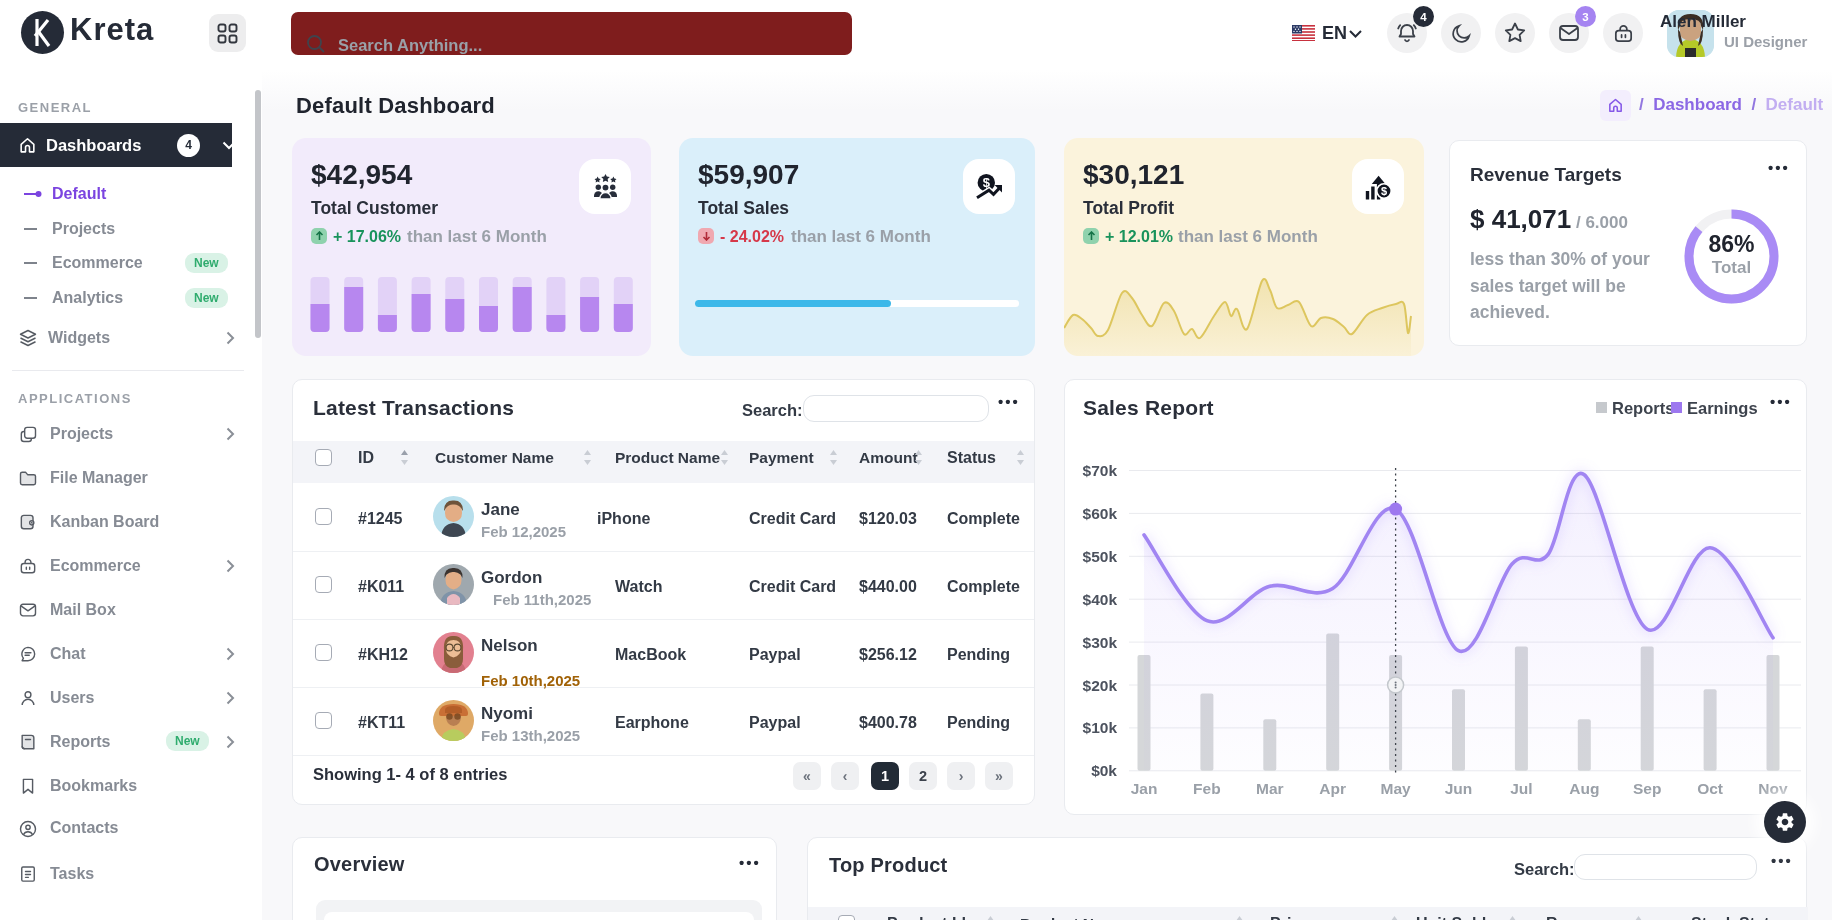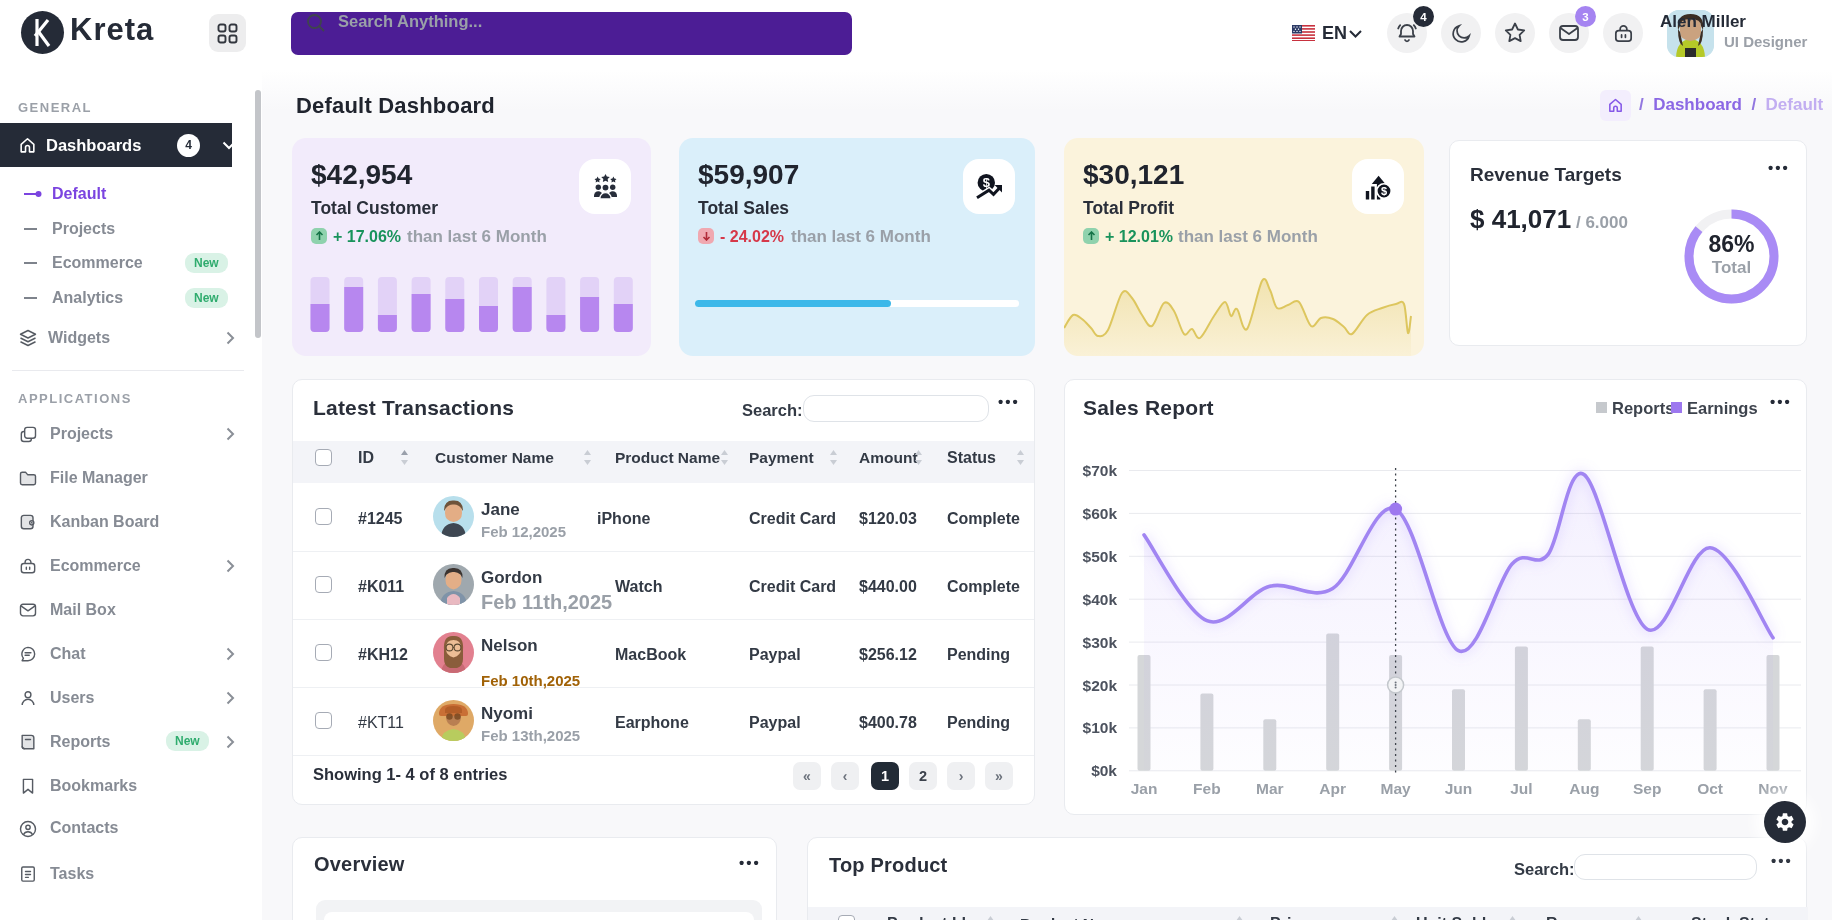--- a/index.html
+++ b/index.html
@@ -30,21 +30,21 @@
 
 <div class="abs" style="left:209px;top:14px;width:37px;height:38px;border-radius:9px;background:#ededee;display:flex;align-items:center;justify-content:center">
 <svg width="21" height="21" viewBox="0 0 21 21" fill="none" stroke="#32363e" stroke-width="1.9">
   <rect x="1.5" y="1.5" width="7" height="7" rx="2"></rect>
   <rect x="12.5" y="1.5" width="7" height="7" rx="2"></rect>
   <rect x="1.5" y="12.5" width="7" height="7" rx="2"></rect>
   <rect x="12.5" y="12.5" width="7" height="7" rx="2"></rect>
 </svg>
 </div>
 
-<div class="abs" style="left:291px;top:12px;width:561px;height:43px;background:#4c1d95;border-radius:7px;display:flex;align-items:flex-start">
+<div class="abs" style="left:291px;top:12px;width:561px;height:43px;background:#7f1d1d;border-radius:7px;display:flex;align-items:flex-end">
   <svg style="margin-left:14px" width="22" height="22" viewBox="0 0 22 22" fill="none" stroke="#3f444d" stroke-width="1.8">
     <circle cx="9.5" cy="9.5" r="6.5"></circle>
       <path d="M14.5 14.5 L19 19"></path>
   </svg>
   <span style="margin-left:11px;font-size:16.5px;color:#9aa0a8;font-weight:600">Search Anything...</span>
 </div>
 
 <svg class="abs" style="left:1292px;top:25px" width="23" height="16" viewBox="0 0 23 16">
   <rect width="23" height="16" fill="#fff"></rect>
   <g fill="#c8313e">
@@ -385,20 +385,21 @@
       </defs>
     <path d="M0,70 C1.5,67.8 6.0,58.5 9,57 C12.0,55.5 15.0,58.8 18,61 C21.0,63.2 24.3,67.2 27,70 C29.7,72.8 31.2,77.7 34,78 C36.8,78.3 40.0,79.2 44,72 C48.0,64.8 54.0,40.3 58,35 C62.0,29.7 64.7,36.3 68,40 C71.3,43.7 74.7,52.3 78,57 C81.3,61.7 84.3,70.0 88,68 C91.7,66.0 96.3,47.5 100,45 C103.7,42.5 106.7,47.8 110,53 C113.3,58.2 117.0,73.0 120,76 C123.0,79.0 125.3,70.3 128,71 C130.7,71.7 132.3,82.2 136,80 C139.7,77.8 145.8,64.0 150,58 C154.2,52.0 158.2,44.0 161,44 C163.8,44.0 165.0,56.8 167,58 C169.0,59.2 170.3,48.8 173,51 C175.7,53.2 178.8,75.7 183,71 C187.2,66.3 194.2,29.5 198,23 C201.8,16.5 203.5,27.5 206,32 C208.5,36.5 210.0,47.5 213,50 C216.0,52.5 220.3,48.0 224,47 C227.7,46.0 231.2,40.5 235,44 C238.8,47.5 243.3,65.3 247,68 C250.7,70.7 253.3,61.2 257,60 C260.7,58.8 265.2,59.5 269,61 C272.8,62.5 276.8,66.5 280,69 C283.2,71.5 284.2,78.0 288,76 C291.8,74.0 298.0,61.3 303,57 C308.0,52.7 313.2,51.8 318,50 C322.8,48.2 328.3,46.7 332,46 C335.7,45.3 338.0,41.2 340,46 C342.0,50.8 342.8,73.0 344,75 C345.2,77.0 346.5,60.8 347,58 L347,98 L0,98 Z" fill="url(#yg)"></path>
     <path d="M0,70 C1.5,67.8 6.0,58.5 9,57 C12.0,55.5 15.0,58.8 18,61 C21.0,63.2 24.3,67.2 27,70 C29.7,72.8 31.2,77.7 34,78 C36.8,78.3 40.0,79.2 44,72 C48.0,64.8 54.0,40.3 58,35 C62.0,29.7 64.7,36.3 68,40 C71.3,43.7 74.7,52.3 78,57 C81.3,61.7 84.3,70.0 88,68 C91.7,66.0 96.3,47.5 100,45 C103.7,42.5 106.7,47.8 110,53 C113.3,58.2 117.0,73.0 120,76 C123.0,79.0 125.3,70.3 128,71 C130.7,71.7 132.3,82.2 136,80 C139.7,77.8 145.8,64.0 150,58 C154.2,52.0 158.2,44.0 161,44 C163.8,44.0 165.0,56.8 167,58 C169.0,59.2 170.3,48.8 173,51 C175.7,53.2 178.8,75.7 183,71 C187.2,66.3 194.2,29.5 198,23 C201.8,16.5 203.5,27.5 206,32 C208.5,36.5 210.0,47.5 213,50 C216.0,52.5 220.3,48.0 224,47 C227.7,46.0 231.2,40.5 235,44 C238.8,47.5 243.3,65.3 247,68 C250.7,70.7 253.3,61.2 257,60 C260.7,58.8 265.2,59.5 269,61 C272.8,62.5 276.8,66.5 280,69 C283.2,71.5 284.2,78.0 288,76 C291.8,74.0 298.0,61.3 303,57 C308.0,52.7 313.2,51.8 318,50 C322.8,48.2 328.3,46.7 332,46 C335.7,45.3 338.0,41.2 340,46 C342.0,50.8 342.8,73.0 344,75 C345.2,77.0 346.5,60.8 347,58" fill="none" stroke="#ddc65e" stroke-width="2"></path>
   </svg>
 </div>
 
 <div class="card" style="left:1449px;top:140px;width:358px;height:206px">
   <div class="abs" style="left:20px;top:23px;font-size:19px;font-weight:700;color:#2a2f3a">Revenue Targets</div>
   <div class="dots abs" style="left:318px;top:18px">•••</div>
   <div class="abs" style="left:20px;top:63px;font-size:26px;font-weight:700;color:#20242e">$ 41,071<span style="font-size:17px;font-weight:600;color:#9aa0a8"> / 6.000</span></div>
+  <div class="abs" style="left:20px;top:105px;width:210px;font-size:17.5px;font-weight:600;color:#9aa0a8;line-height:26.5px">less than 30% of your sales target will be achieved.</div>
   <svg class="abs" style="left:234px;top:68px" width="95" height="95" viewBox="0 0 95 95">
     <circle cx="47.5" cy="47.5" r="42.5" fill="none" stroke="#f1f1f3" stroke-width="9"></circle>
     <circle cx="47.5" cy="47.5" r="42.5" fill="none" stroke="#a98bf5" stroke-width="9" stroke-dasharray="229.6 37.4" transform="rotate(-90 47.5 47.5)"></circle>
   </svg>
   <div class="abs" style="left:234px;top:90px;width:95px;text-align:center;font-size:23px;font-weight:700;color:#20242e">86%</div>
   <div class="abs" style="left:234px;top:117px;width:95px;text-align:center;font-size:17px;font-weight:600;color:#9aa0a8">Total</div>
 </div>
 
 <div class="card" style="left:292px;top:379px;width:743px;height:426px;overflow:hidden">
   <div class="ttl abs" style="left:20px;top:16px;font-size:21px">Latest Transactions</div>
@@ -466,21 +467,21 @@
   <div class="abs" style="left:140px;top:184px;width:41px;height:41px;border-radius:50%;overflow:hidden">
     <svg width="41" height="41" viewBox="0 0 41 41">
         <rect width="41" height="41" fill="#9fa8ae"></rect>
         <path d="M7 41 Q8 28 20.5 27 Q33 28 34 41z" fill="#7f93a8"></path>
         <path d="M14 34 Q17 30 20.5 30 Q24 30 27 34 L27 41 H14z" fill="#e9b9c1"></path>
         <path d="M12.5 16 Q12.5 7 20.5 7 Q28.5 7 28.5 16 Q28.5 24 20.5 25.5 Q12.5 24 12.5 16z" fill="#e3ae87"></path>
         <path d="M11.5 14 Q11 3.5 20.5 4 Q30 3.5 29.5 14 L27.5 10.5 Q24 7.5 20.5 8 Q17 7.5 13.5 10.5z" fill="#3c3430"></path>
       </svg>
   </div>
   <div class="abs" style="left:188px;top:188px;font-size:17px;font-weight:700;color:#333a45">Gordon</div>
-  <div class="abs" style="left:188px;top:211px;font-size:20px;font-weight:600;color:#9aa0a8">Feb 11th,2025</div>
+  <div class="abs" style="left:200px;top:211px;font-size:15px;font-weight:600;color:#9aa0a8">Feb 11th,2025</div>
   <div class="abs" style="left:322px;top:198px;font-size:16px;font-weight:600;color:#333a45">Watch</div>
   <div class="abs" style="left:456px;top:198px;font-size:16px;font-weight:600;color:#333a45">Credit Card</div>
   <div class="abs" style="left:566px;top:198px;font-size:16px;font-weight:600;color:#333a45">$440.00</div>
   <div class="abs" style="left:654px;top:198px;font-size:16px;font-weight:600;color:#333a45">Complete</div>
 
   <div class="abs" style="left:22px;top:264px;width:17px;height:17px;border:1.5px solid #a6abb5;border-radius:4px"></div>
   <div class="abs" style="left:65px;top:266px;font-size:16px;font-weight:600;color:#333a45">#KH12</div>
   <div class="abs" style="left:140px;top:252px;width:41px;height:41px;border-radius:50%;overflow:hidden">
     <svg width="41" height="41" viewBox="0 0 41 41">
         <rect width="41" height="41" fill="#e2808f"></rect>
@@ -493,21 +494,21 @@
       </svg>
   </div>
   <div class="abs" style="left:188px;top:256px;font-size:17px;font-weight:700;color:#333a45">Nelson</div>
   <div class="abs" style="left:188px;top:292px;font-size:15px;font-weight:600;color:#a16207">Feb 10th,2025</div>
   <div class="abs" style="left:322px;top:266px;font-size:16px;font-weight:600;color:#333a45">MacBook</div>
   <div class="abs" style="left:456px;top:266px;font-size:16px;font-weight:600;color:#333a45">Paypal</div>
   <div class="abs" style="left:566px;top:266px;font-size:16px;font-weight:600;color:#333a45">$256.12</div>
   <div class="abs" style="left:654px;top:266px;font-size:16px;font-weight:600;color:#333a45">Pending</div>
 
   <div class="abs" style="left:22px;top:332px;width:17px;height:17px;border:1.5px solid #a6abb5;border-radius:4px"></div>
-  <div class="abs" style="left:65px;top:334px;font-size:16px;font-weight:400;color:#333a45">#KT11</div>
+  <div class="abs" style="left:65px;top:334px;font-size:16px;font-weight:700;color:#333a45">#KT11</div>
   <div class="abs" style="left:140px;top:320px;width:41px;height:41px;border-radius:50%;overflow:hidden">
     <svg width="41" height="41" viewBox="0 0 41 41">
         <rect width="41" height="41" fill="#dfa966"></rect>
         <path d="M8 41 Q9 30 20.5 29 Q32 30 33 41z" fill="#b8cc5e"></path>
         <path d="M13 17 Q13 9 20.5 9 Q28 9 28 17 Q28 24.5 20.5 26 Q13 24.5 13 17z" fill="#b97f52"></path>
         <path d="M6 14 Q6 4 20.5 4 Q35 4 35 14 Q35 16 33 16 L8 16 Q6 16 6 14z" fill="#c96f35"></path>
         <path d="M12 10 Q12 6 20.5 6 Q29 6 29 10 L29 13 L12 13z" fill="#b35e28"></path>
         <circle cx="16.5" cy="16.5" r="3.2" fill="#7a4a22" opacity=".85"></circle>
         <circle cx="24.5" cy="16.5" r="3.2" fill="#7a4a22" opacity=".85"></circle>
       </svg>

